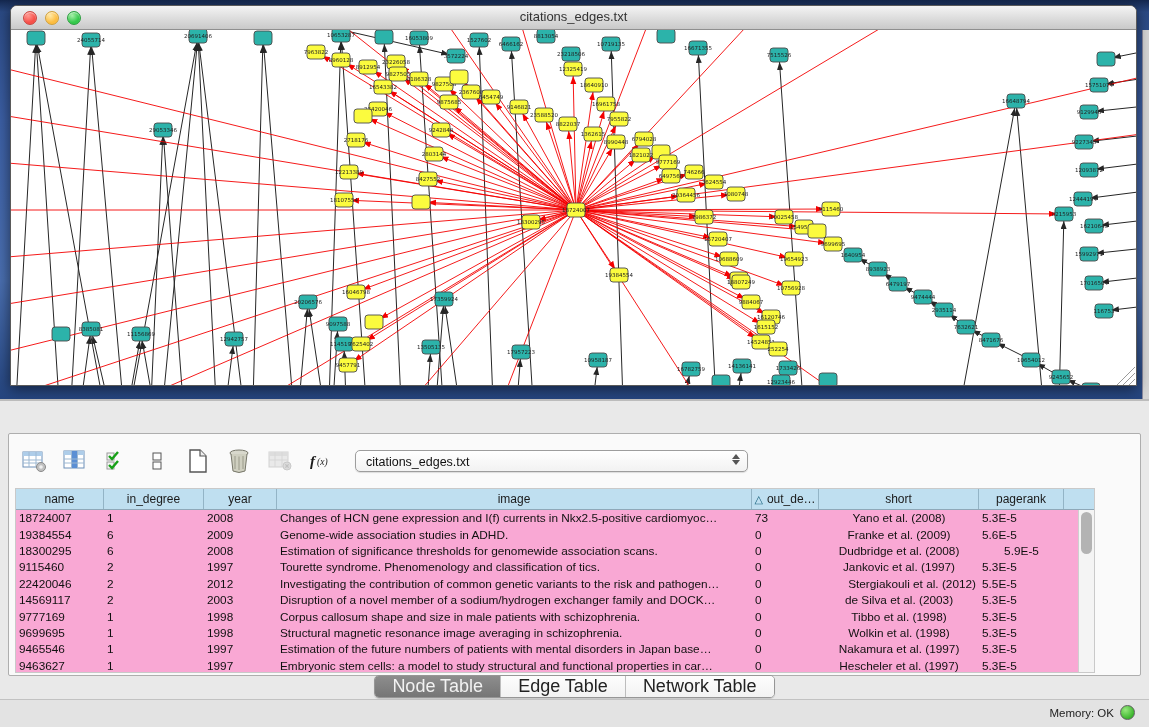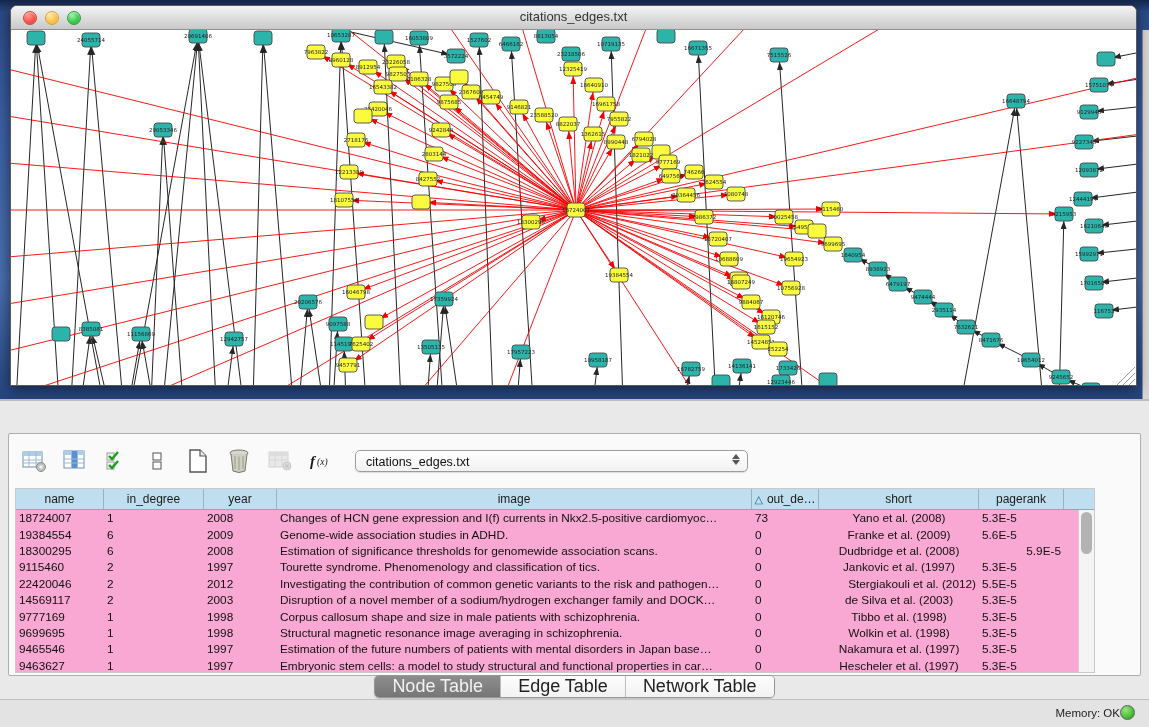--- a/index.html
+++ b/index.html
@@ -60,21 +60,21 @@
   
   .tabs{position:absolute;left:0;right:0;top:274px;display:flex;justify-content:center;}
   .seg{display:flex;height:21px;border:1px solid #969696;border-radius:5px;overflow:hidden;
        box-shadow:0 1px 1px rgba(0,0,0,.15);font-size:18px;}
   .seg .tab{display:flex;align-items:center;padding:0 17px;background:linear-gradient(180deg,#fdfdfd,#f2f2f2);
        color:#222;border-right:1px solid #bdbdbd;}
   .seg .tab:last-child{border-right:none;}
   .seg .tab.active{background:linear-gradient(180deg,#8d8d8d,#767676);color:#f2f2f2;}
   
   .statusbar{position:absolute;left:0;bottom:0;width:1149px;height:27px;background:#e3e3e3;border-top:1px solid #c2c2c2;}
-  .memory{position:absolute;right:14px;top:5px;display:flex;align-items:center;font-size:11.5px;color:#222;}
+  .memory{position:absolute;right:14px;top:5px;display:flex;align-items:center;gap:6px;font-size:11.5px;color:#222;}
   .memdot{width:13px;height:13px;border-radius:50%;border:1px solid #5f5f5f;
     background:radial-gradient(circle at 35% 30%,#96e87d,#3db62e 70%);}
 </style>
 </head>
 <body>
 
 <div class="desktop">
   <div class="right-strip"></div>
 
   <div class="graph-window">
@@ -822,21 +822,21 @@
             <div class="td" style="width: 160px; text-align: center;">Franke et al. (2009)</div>
             <div class="td" style="width: 85px; text-align: left;">5.6E-5</div>
           </div>
           <div class="tr">
             <div class="td" style="width: 88px; text-align: left;">18300295</div>
             <div class="td" style="width: 100px; text-align: left;">6</div>
             <div class="td" style="width: 73px; text-align: left;">2008</div>
             <div class="td" style="width: 475px; text-align: left;">Estimation of significance thresholds for genomewide association scans.</div>
             <div class="td" style="width: 67px; text-align: left;">0</div>
             <div class="td" style="width: 160px; text-align: center;">Dudbridge et al. (2008)</div>
-            <div class="td" style="width: 85px; text-align: right;">5.9E-5</div>
+            <div class="td" style="width: 85px; text-align: center;">5.9E-5</div>
           </div>
           <div class="tr">
             <div class="td" style="width: 88px; text-align: left;">9115460</div>
             <div class="td" style="width: 100px; text-align: left;">2</div>
             <div class="td" style="width: 73px; text-align: left;">1997</div>
             <div class="td" style="width: 475px; text-align: left;">Tourette syndrome. Phenomenology and classification of tics.</div>
             <div class="td" style="width: 67px; text-align: left;">0</div>
             <div class="td" style="width: 160px; text-align: center;">Jankovic et al. (1997)</div>
             <div class="td" style="width: 85px; text-align: left;">5.3E-5</div>
           </div>

